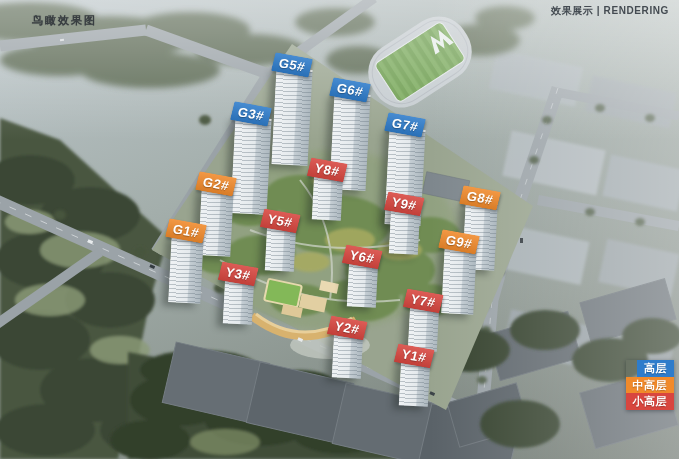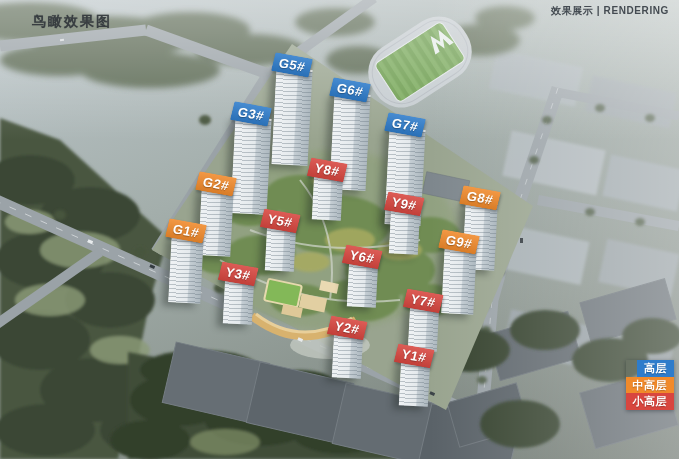--- a/index.html
+++ b/index.html
@@ -4,21 +4,21 @@
 <style>
   html,body{margin:0;padding:0;background:#222;}
   #stage{
     position:relative;width:679px;height:459px;overflow:hidden;
     font-family:"Liberation Sans","DejaVu Sans",sans-serif;
     background:linear-gradient(160deg,#bcc6ca 0%,#a3aeab 38%,#8b958f 70%,#6d766f 100%);
   }
   #scene{position:absolute;left:0;top:0;}
   .title-left{
     position:absolute;left:32px;top:13px;z-index:40;
-    font-size:14px;font-weight:700;letter-spacing:2px;color:#2f3439;
+    font-size:11px;font-weight:700;letter-spacing:2px;color:#2f3439;
     text-shadow:0 0 1px rgba(55,60,66,.55);opacity:.9;
   }
   .title-right{
     position:absolute;right:10px;top:4px;z-index:40;
     font-size:10px;font-weight:700;letter-spacing:.6px;color:#3d444b;opacity:.95;
   }
   #towers{position:absolute;left:0;top:0;z-index:10;}
   .tower{
     position:absolute;
     background-image:

